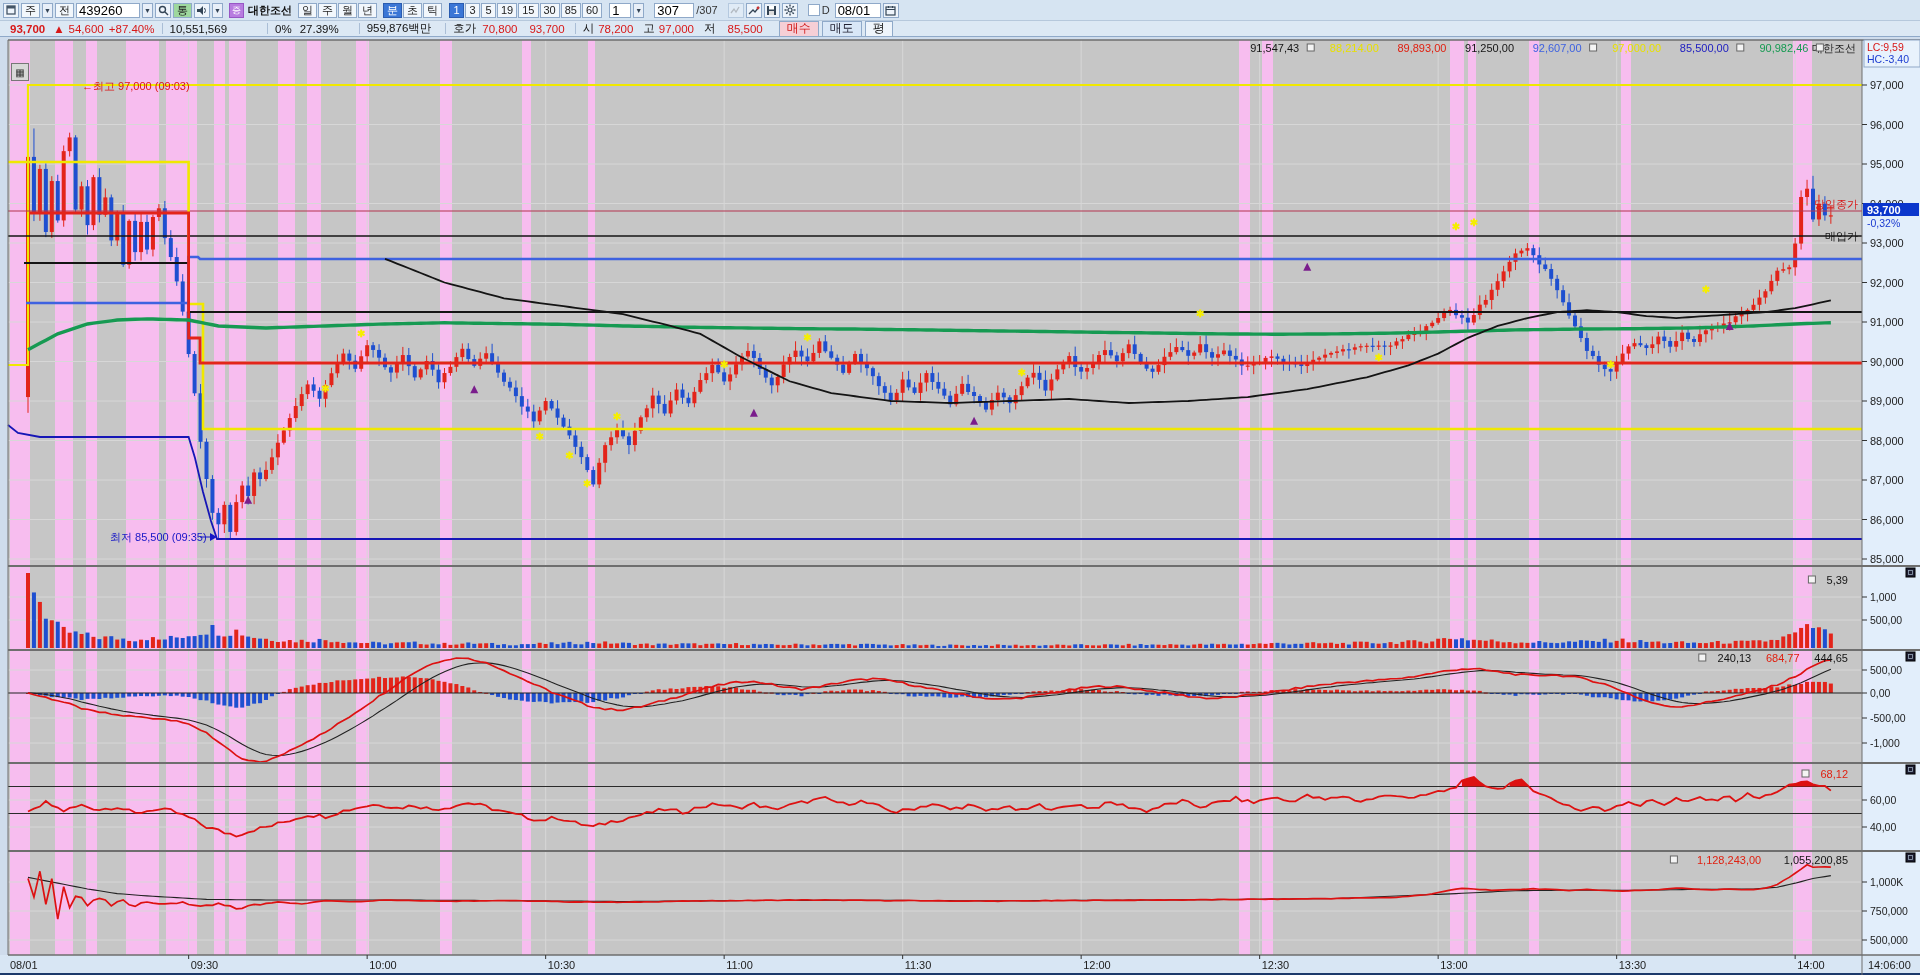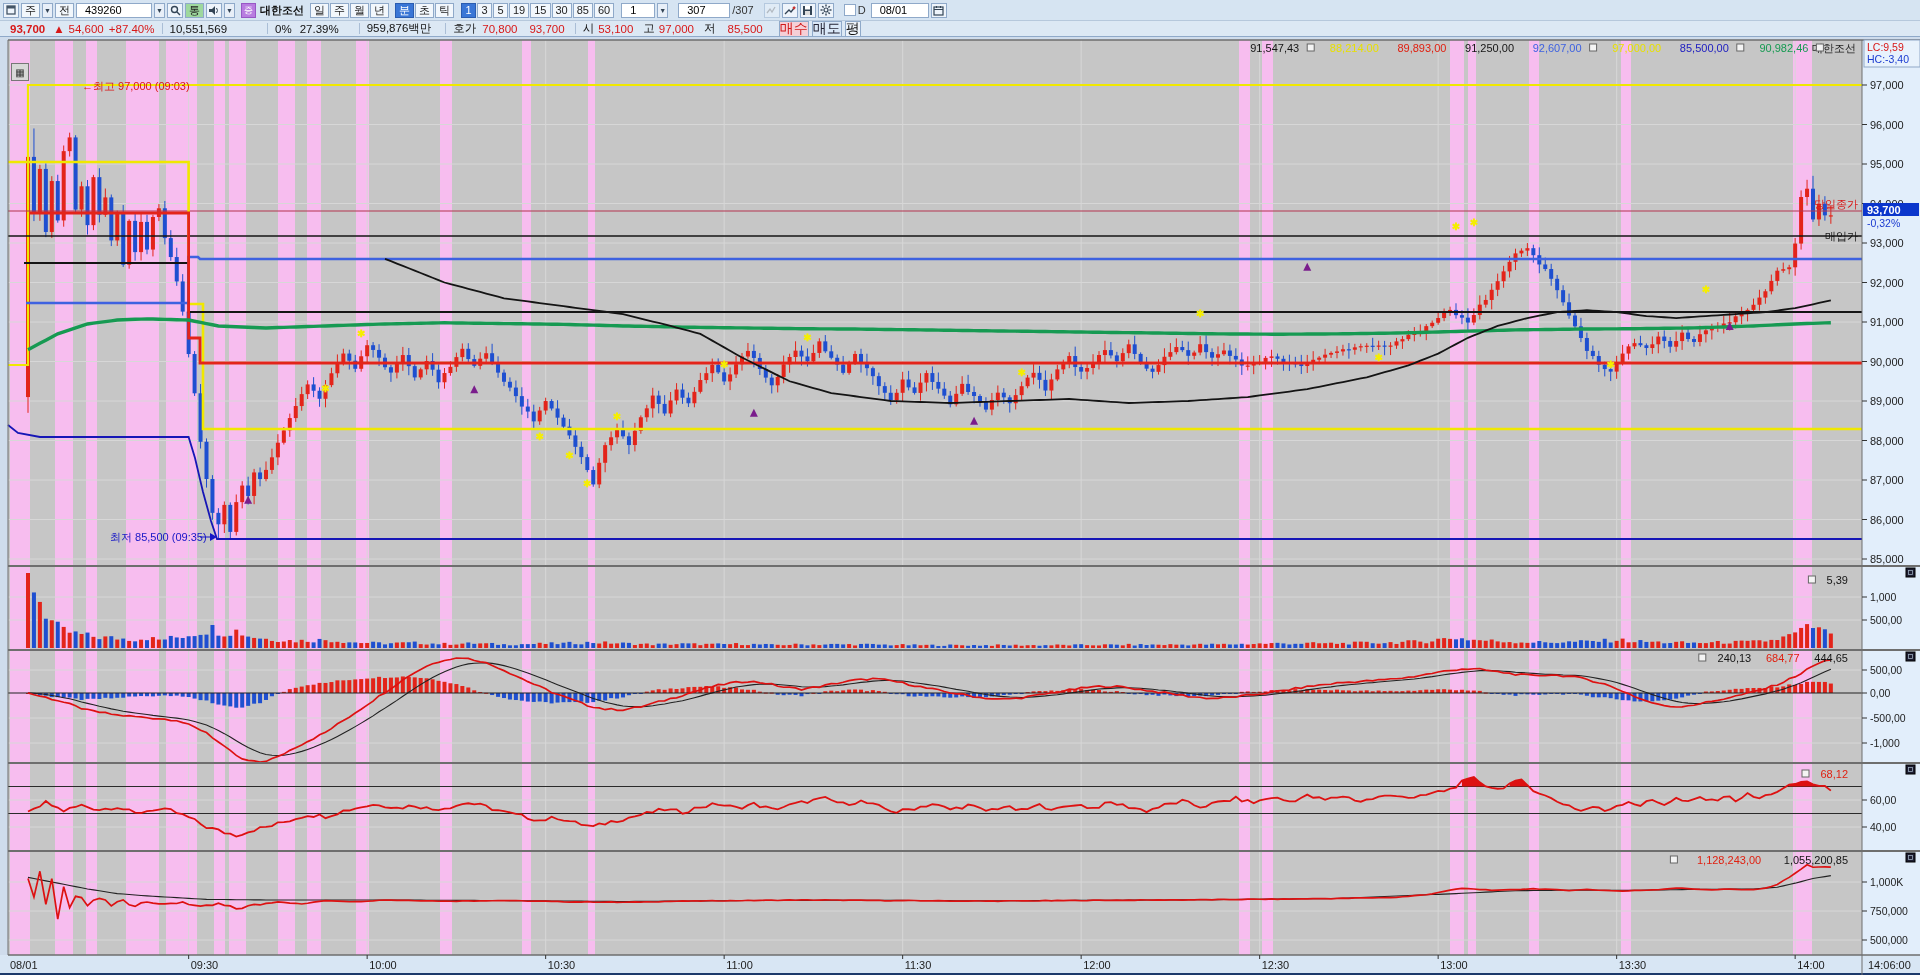--- a/index.html
+++ b/index.html
@@ -4,34 +4,34 @@
 <style>
   html,body{margin:0;padding:0;width:1920px;height:975px;overflow:hidden;
     font-family:"Liberation Sans", sans-serif;background:#cfdcec;}
   .toolbar{position:absolute;left:0;top:0;width:1920px;height:20px;background:#d6e4f2;
     display:flex;align-items:center;gap:2px;padding-left:3px;box-sizing:border-box;font-size:11px;}
   .titlestrip{position:absolute;left:1002px;top:0;width:918px;height:9px;background:#1d3a6b;}
   .tbtn{height:15px;min-width:15px;padding:0 3px;background:#f2f7fc;border:1px solid #8fa9c9;
     display:flex;align-items:center;justify-content:center;font-size:11px;color:#222;box-sizing:border-box;}
   .tbtn.sel{background:#3a76d6;color:#fff;border-color:#2a5cb0;}
   .tbtn.green{background:#9ed89e;}
-  .tin{height:13px;border:1px solid #8fa9c9;background:#fff;font-size:11px;padding:0 8px;box-sizing:content-box;}
+  .tin{height:13px;border:1px solid #8fa9c9;background:#fff;font-size:13px;padding:0 2px;box-sizing:content-box;}
   .drop{width:11px;height:15px;background:#e8eff8;border:1px solid #8fa9c9;font-size:7px;
     display:flex;align-items:center;justify-content:center;color:#345;box-sizing:border-box;}
   .badge{width:13px;height:13px;background:#b87ce0;color:#fff;font-size:9px;display:flex;
     align-items:center;justify-content:center;border:1px solid #9757c5;}
   .stockname{font-size:11px;font-weight:bold;color:#111;margin:0 4px 0 2px;}
   .ico{width:16px;height:15px;background:#eef4fb;border:1px solid #8fa9c9;display:flex;
     align-items:center;justify-content:center;box-sizing:border-box;}
   .quotebar{position:absolute;left:0;top:20px;width:1920px;height:17px;background:#dce8f4;
     border-top:1px solid #b6c8dc;border-bottom:1px solid #8fa9c9;display:flex;align-items:center;
     font-size:11.5px;color:#111;box-sizing:border-box;}
   .qsep{border-left:1px solid #aabed6;height:11px;margin:0 7px;}
   .red{color:#d81818;}
-  .qbtn{height:14px;padding:0 0;border:1px solid #8fa9c9;background:#eef4fb;font-size:14px;
+  .qbtn{height:14px;padding:0 7px;border:1px solid #8fa9c9;background:#eef4fb;font-size:12px;
     display:flex;align-items:center;margin-left:3px;}
   .qbtn.buy{background:#f6cfd6;color:#d01818;}
   .qbtn.sell{background:#d9e7f7;color:#223;}
   #chartwrap{position:absolute;left:0;top:38px;width:1920px;height:937px;}
   .gridico{position:absolute;left:11px;top:25px;width:16px;height:16px;background:#d8d8d8;
     border:1px solid #777;display:flex;align-items:center;justify-content:center;font-size:10px;color:#333;}
   svg text{font-family:"Liberation Sans", sans-serif;}
 </style>
 </head>
 <body>
@@ -148,21 +148,21 @@
   <span>0%</span>
   <span style="margin-left:8px">27.39%</span>
   <span class="qsep" style="margin-left:20px"></span>
   <span>959,876백만</span>
   <span class="qsep" style="margin-left:14px"></span>
   <span>호가</span>
   <span class="red" style="margin-left:6px">70,800</span>
   <span class="red" style="margin-left:12px">93,700</span>
   <span class="qsep" style="margin-left:10px"></span>
   <span>시</span>
-  <span class="red" style="margin-left:4px">53,100</span>
+  <span class="red" style="margin-left:4px">78,200</span>
   <span style="margin-left:10px">고</span>
   <span class="red" style="margin-left:4px">97,000</span>
   <span style="margin-left:10px">저</span>
   <span class="red" style="margin-left:12px">85,500</span>
   <div class="qbtn buy" style="margin-left:16px">매수</div>
   <div class="qbtn sell">매도</div>
   <div class="qbtn">평</div>
 </div>
 
 <div id="chartwrap">

